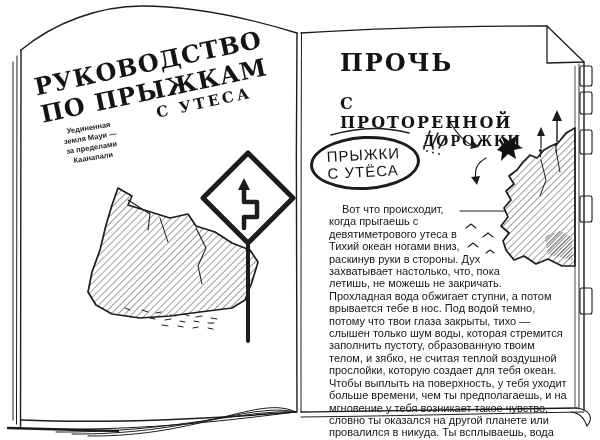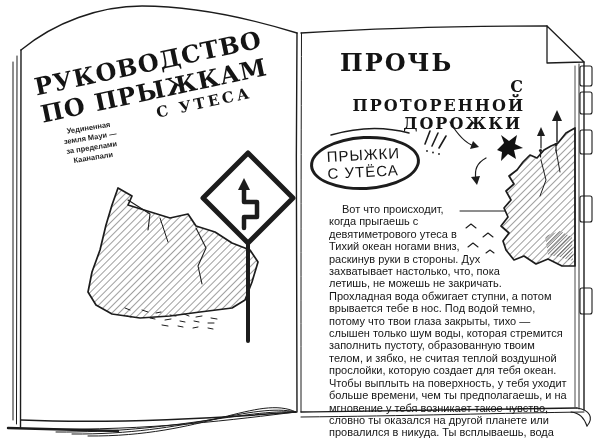--- a/index.html
+++ b/index.html
@@ -16,22 +16,22 @@
   .left-title .t3{font-size:15px;letter-spacing:3px;text-align:right;padding-right:22px;margin-top:1px;}
 
   .caption{position:absolute;left:36px;top:123px;width:110px;z-index:2;
            transform:rotate(-9deg);text-align:center;font-weight:bold;
            font-size:7.5px;line-height:1.35;white-space:pre-line;color:#222;}
 
   
   .right-title{position:absolute;left:340px;top:50px;width:185px;z-index:2;
                font-family:"DejaVu Serif", serif;font-weight:bold;color:#141414;}
   .right-title .t1{font-size:24px;letter-spacing:2px;line-height:1.05;text-align:left;}
-  .right-title .t2{font-size:16px;letter-spacing:2px;text-align:right;margin-top:3px;line-height:1.15;}
-  .right-title .t3{font-size:16px;letter-spacing:2px;text-align:right;padding-right:3px;line-height:1.15;}
+  .right-title .t2{font-size:16px;letter-spacing:2px;margin-top:20px;line-height:1.15;}
+  .right-title .t3{font-size:16px;letter-spacing:2px;text-align:right;padding-right:3px;line-height:1.15;font-family:Liberation Serif, serif;}
 
   
   .badge{position:absolute;left:310px;top:136px;width:110px;height:54px;z-index:2;
          border:3px solid #1c1c1c;border-radius:50%;transform:rotate(-3deg);
          display:flex;flex-direction:column;justify-content:center;
          padding-left:14px;box-sizing:border-box;background:#fff;}
   .badge div{font-size:15px;letter-spacing:1px;line-height:1.15;color:#141414;}
 
   
   .body-text{position:absolute;left:309px;top:203px;width:239px;z-index:2;

